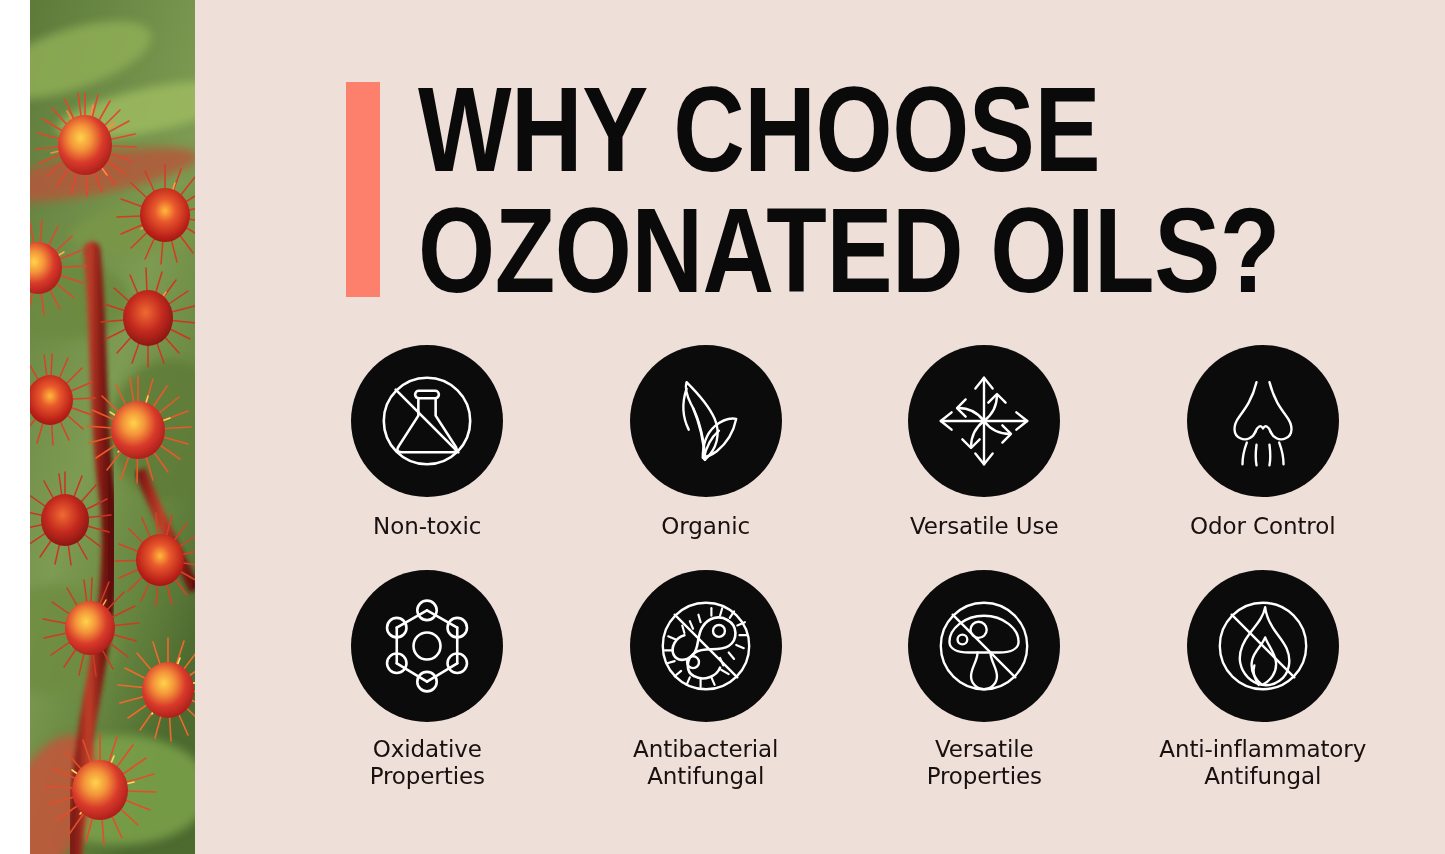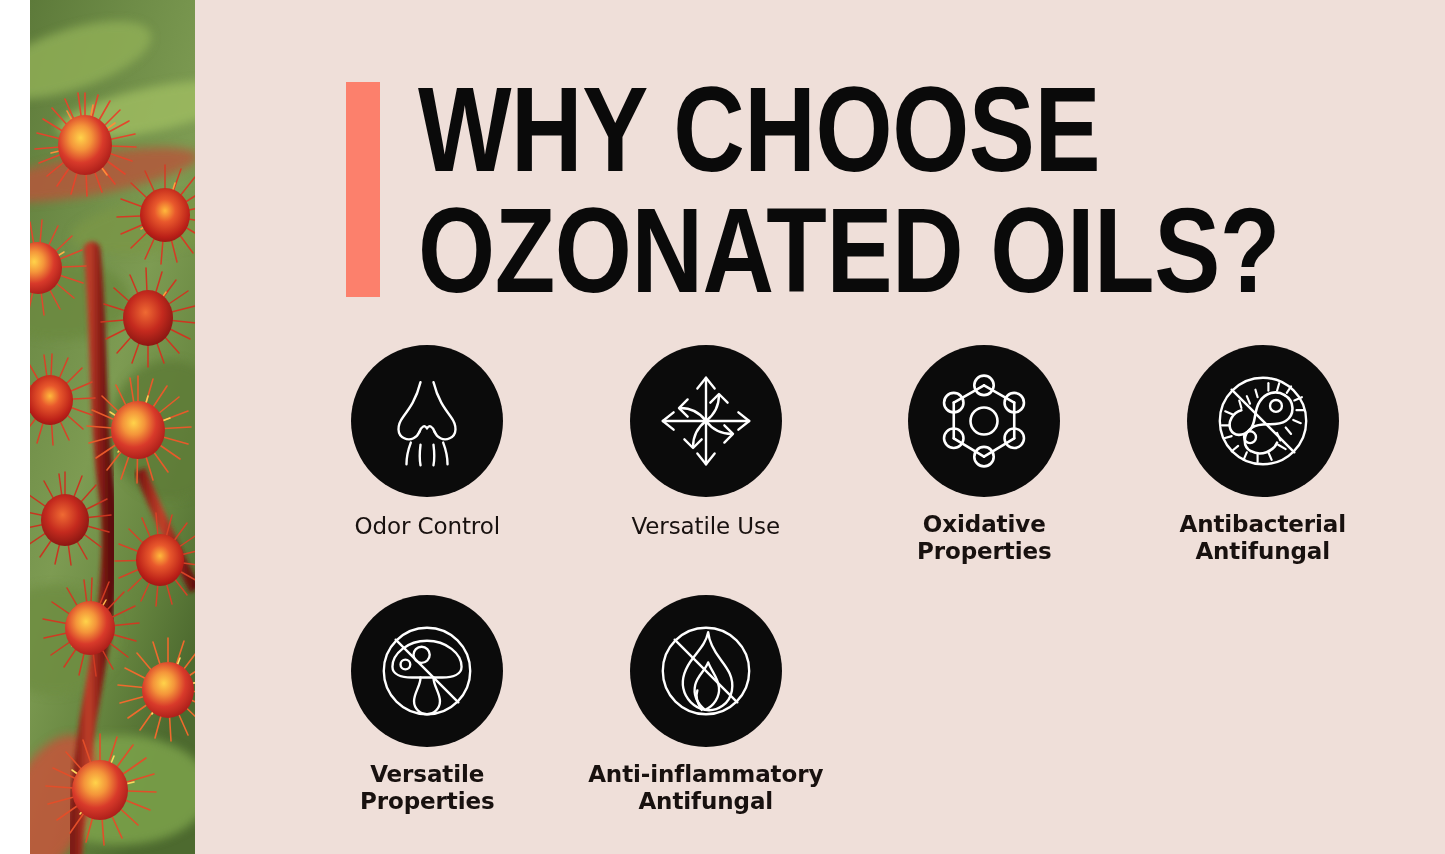--- a/index.html
+++ b/index.html
@@ -116,21 +116,21 @@
     margin-top: 16px;
     font-family: "DejaVu Sans", sans-serif;
     font-size: 23px;
     font-weight: 400;
     color: #18110f;
     text-align: center;
     line-height: 1.18;
     letter-spacing: -0.1px;
     white-space: pre-line;
   }
-  .row-2 .feature-label { margin-top: 14px; font-weight: bold; }
+  .row-2 .feature-label { margin-top: 14px; }
 </style>
 </head>
 <body>
 
 <div id="poster">
 
   <div id="photo-strip">
     <svg class="photo-svg" viewBox="0 0 165 854" preserveAspectRatio="xMidYMid slice">
       <defs>
         <linearGradient id="bgLeaf" x1="0" y1="0" x2="0.6" y2="1">
@@ -483,35 +483,43 @@
   <div id="headline-block">
     <div id="accent-bar"></div>
     <div id="headline-text">
       <span class="headline-line" id="headline-line-1">WHY CHOOSE</span>
       <span class="headline-line" id="headline-line-2">OZONATED OILS?</span>
     </div>
   </div>
 
   <div id="feature-grid">
 
-
-
     <div class="feature-cell row-1">
       <div class="icon-badge">
+        <svg viewBox="0 0 100 100" fill="none" stroke="#ffffff" stroke-width="2.4" stroke-linecap="round" stroke-linejoin="round">
+          <circle cx="50" cy="50" r="40"></circle>
+          <line x1="21" y1="21" x2="79" y2="79"></line>
+          <rect x="39" y="22" width="22" height="7" rx="3.5"></rect>
+          <path d="M42 29 L42 45 L24 73 Q20 79 27 79 L73 79 Q80 79 76 73 L58 45 L58 29"></path>
+        </svg>
+      </div>
+      <div class="feature-label">Non-toxic</div>
+    </div>
+
+    <div class="feature-cell row-1">
+      <div class="icon-badge">
         <svg viewBox="0 0 100 100" fill="none" stroke="#ffffff" stroke-width="2.2" stroke-linecap="round" stroke-linejoin="round">
-          <path d="M44 14 C40 30 34 38 28 46 C22 54 22 63 29 66 C35 69 41 65 43 60"></path>
-          <path d="M56 14 C60 30 66 38 72 46 C78 54 78 63 71 66 C65 69 59 65 57 60"></path>
-          <path d="M43 60 C45 55 48 53 50 57 C52 53 55 55 57 60"></path>
-          <path d="M35 70 C32 78 31 85 31 90"></path>
-          <path d="M44 72 C43 80 43 86 44 91"></path>
-          <path d="M56 72 C57 80 57 86 56 91"></path>
-          <path d="M65 70 C68 78 69 85 69 90"></path>
-        </svg>
-      </div>
-      <div class="feature-label">Odor Control</div>
+          <path d="M49 86 C49 70 44 48 36 34 C32 26 30 20 32 14 C40 22 52 34 58 48 C64 62 60 76 49 86 Z"></path>
+          <path d="M49 86 C48 70 44 52 38 38"></path>
+          <path d="M47 84 C47 72 50 62 58 55 C65 49 72 47 78 48 C76 58 70 70 60 78 C56 81 52 83 47 84 Z"></path>
+          <path d="M48 85 C50 74 54 66 62 59"></path>
+          <path d="M32 20 C28 32 28 46 34 58"></path>
+        </svg>
+      </div>
+      <div class="feature-label">Organic</div>
     </div>
 
     <div class="feature-cell row-1">
       <div class="icon-badge">
         <svg viewBox="0 0 100 100" fill="none" stroke="#ffffff" stroke-width="2.2" stroke-linecap="round" stroke-linejoin="round">
           <line x1="50" y1="50" x2="50" y2="10"></line>
           <polyline points="42,20 50,10 58,20"></polyline>
           <line x1="50" y1="50" x2="50" y2="90"></line>
           <polyline points="42,80 50,90 58,80"></polyline>
           <line x1="50" y1="50" x2="10" y2="50"></line>
@@ -522,20 +530,35 @@
           <polyline points="33,30 25,38 33,46"></polyline>
           <path d="M50 50 C58 44 62 36 62 26"></path>
           <polyline points="54,33 62,25 70,33"></polyline>
           <path d="M50 50 C56 58 64 62 74 62"></path>
           <polyline points="67,70 75,62 67,54"></polyline>
           <path d="M50 50 C42 56 38 64 38 74"></path>
           <polyline points="46,67 38,75 30,67"></polyline>
         </svg>
       </div>
       <div class="feature-label">Versatile Use</div>
+    </div>
+
+    <div class="feature-cell row-1">
+      <div class="icon-badge">
+        <svg viewBox="0 0 100 100" fill="none" stroke="#ffffff" stroke-width="2.2" stroke-linecap="round" stroke-linejoin="round">
+          <path d="M44 14 C40 30 34 38 28 46 C22 54 22 63 29 66 C35 69 41 65 43 60"></path>
+          <path d="M56 14 C60 30 66 38 72 46 C78 54 78 63 71 66 C65 69 59 65 57 60"></path>
+          <path d="M43 60 C45 55 48 53 50 57 C52 53 55 55 57 60"></path>
+          <path d="M35 70 C32 78 31 85 31 90"></path>
+          <path d="M44 72 C43 80 43 86 44 91"></path>
+          <path d="M56 72 C57 80 57 86 56 91"></path>
+          <path d="M65 70 C68 78 69 85 69 90"></path>
+        </svg>
+      </div>
+      <div class="feature-label">Odor Control</div>
     </div>
 
     <div class="feature-cell row-2">
       <div class="icon-badge">
         <svg viewBox="0 0 100 100" fill="none" stroke="#ffffff" stroke-width="2.4" stroke-linecap="round" stroke-linejoin="round">
           <line x1="50" y1="17" x2="78" y2="33"></line>
           <line x1="78" y1="33" x2="78" y2="66"></line>
           <line x1="78" y1="66" x2="50" y2="83"></line>
           <line x1="50" y1="83" x2="22" y2="66"></line>
           <line x1="22" y1="66" x2="22" y2="33"></line>

